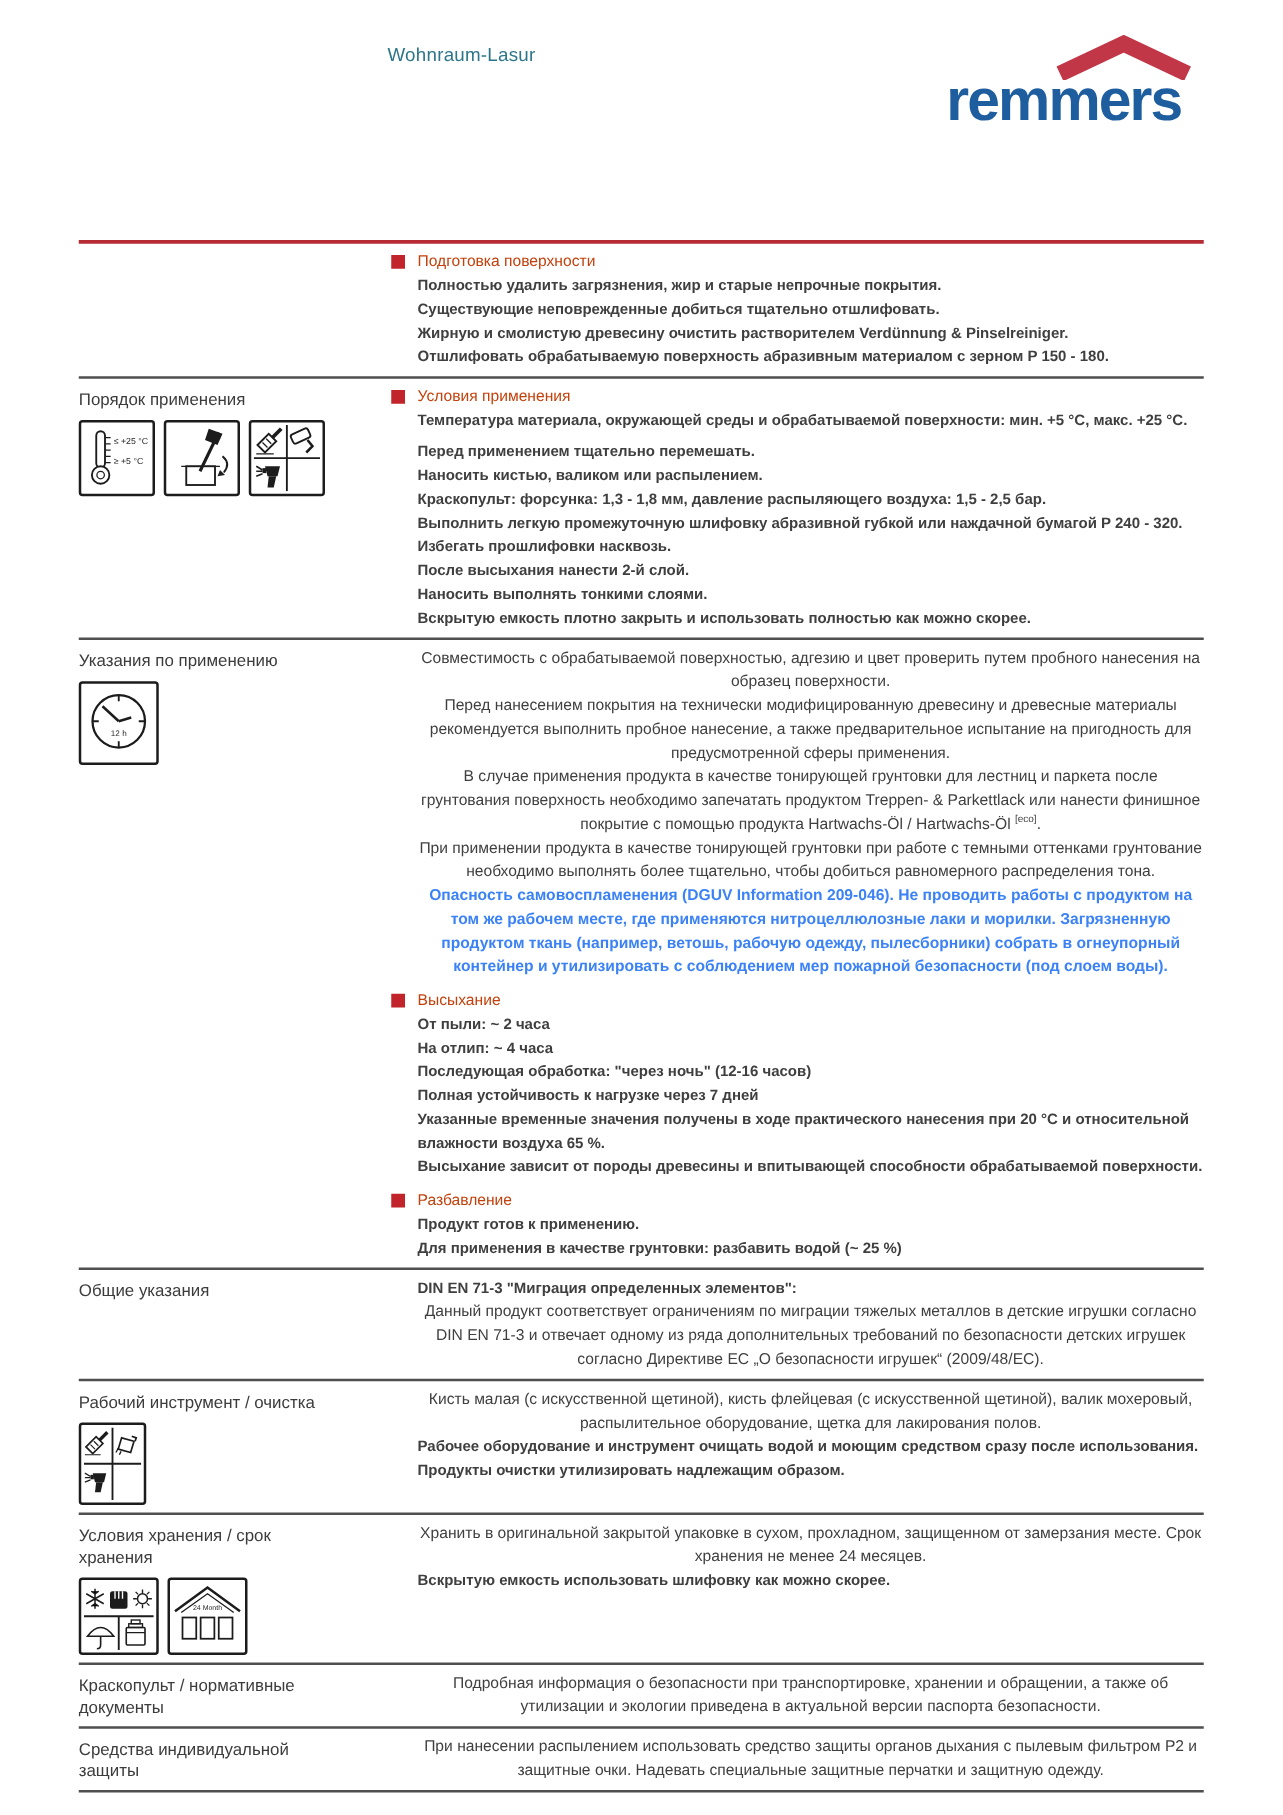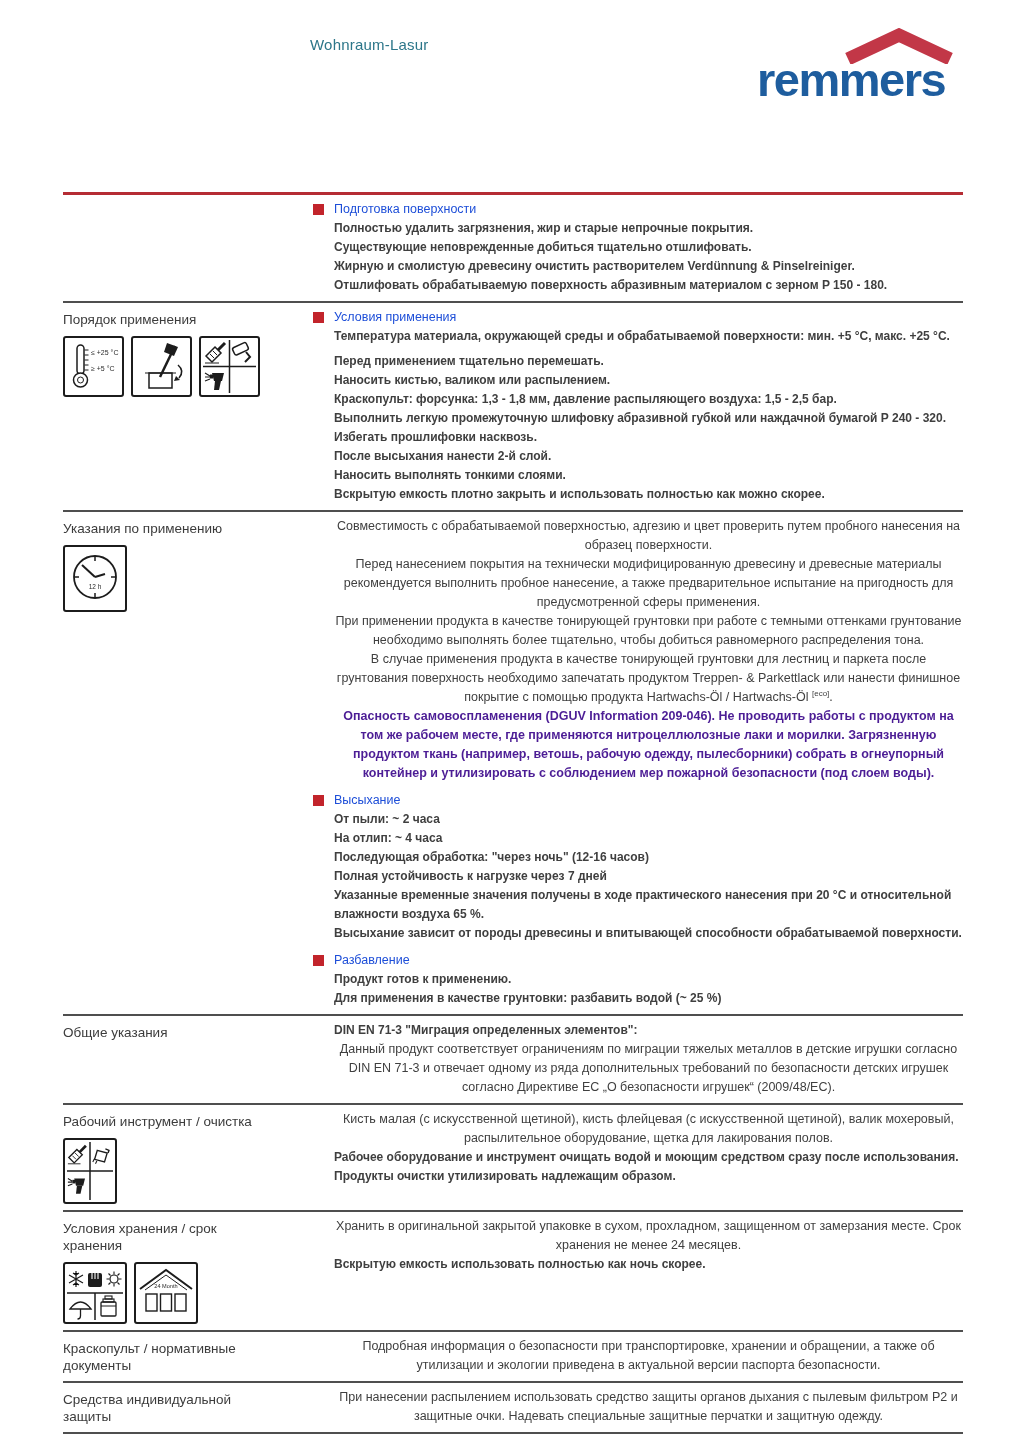--- a/index.html
+++ b/index.html
@@ -31,29 +31,29 @@
   .sec-first{border-top:3px solid #b52c34;}
   .sec-last{border-bottom:2px solid #4f4f4f;}
   .col-left{padding-top:3px;}
   .col-right{padding-left:21px;font-size:12.5px;line-height:19px;}
   .heading{
     font-size:13.5px;line-height:17px;color:#3c3c3c;
     max-width:215px;
   }
   .line{font-size:12px;line-height:19px;font-weight:bold;}
   .para{font-size:12.5px;line-height:19px;text-align:center;}
-  .bold{font-weight:bold;color:#4c1d95;}
+  .bold{font-weight:bold;color:#3b82f6;}
   .gap-top{margin-top:6px;}
   .sub-block{margin-top:8px;}
   .bullet-row{display:flex;margin-left:-21px;}
   .bullet{
     flex:0 0 11px;width:11px;height:11px;background:#c2242b;
     margin:4px 10px 0 0;
   }
-  .sub-title{font-size:12.5px;line-height:19px;color:#1d4ed8;}
+  .sub-title{font-size:12.5px;line-height:19px;color:#c2410c;}
   sup.eco{font-size:8px;vertical-align:super;line-height:0;}
   
   .icon-row{display:flex;gap:7px;margin-top:8px;}
   .ibox{
     border:2px solid #1c1c1c;border-radius:3px;background:#fff;
     display:flex;align-items:center;justify-content:center;
   }
   .ibox svg{display:block;}
   .ib-57{width:57px;height:57px;}
   .ib-60x63{width:60px;height:63px;}
@@ -181,22 +181,22 @@
               <path d="M28,28 L15,16" stroke="#1c1c1c" stroke-width="2"></path>
               <path d="M28,28 L38,25" stroke="#1c1c1c" stroke-width="2"></path>
               <text x="28" y="40" font-size="6.5" text-anchor="middle">12 h</text>
             </svg>
           </div>
         </div>
       </div>
       <div class="col-right">
         <div class="para">Совместимость с обрабатываемой поверхностью, адгезию и цвет проверить путем пробного нанесения на образец поверхности.</div>
         <div class="para">Перед нанесением покрытия на технически модифицированную древесину и древесные материалы рекомендуется выполнить пробное нанесение, а также предварительное испытание на пригодность для предусмотренной сферы применения.</div>
+        <div class="para"><span>В случае применения продукта в качестве тонирующей грунтовки для лестниц и паркета после грунтования поверхность необходимо запечатать продуктом Treppen- &amp; Parkettlack или нанести финишное покрытие с помощью продукта Hartwachs-Öl / Hartwachs-Öl </span><sup class="eco">[eco]</sup><span>.</span></div>
         <div class="para">При применении продукта в качестве тонирующей грунтовки при работе с темными оттенками грунтование необходимо выполнять более тщательно, чтобы добиться равномерного распределения тона.</div>
-        <div class="para"><span>В случае применения продукта в качестве тонирующей грунтовки для лестниц и паркета после грунтования поверхность необходимо запечатать продуктом Treppen- &amp; Parkettlack или нанести финишное покрытие с помощью продукта Hartwachs-Öl / Hartwachs-Öl </span><sup class="eco">[eco]</sup><span>.</span></div>
         <div class="para bold">Опасность самовоспламенения (DGUV Information 209-046). Не проводить работы с продуктом на том же рабочем месте, где применяются нитроцеллюлозные лаки и морилки. Загрязненную продуктом ткань (например, ветошь, рабочую одежду, пылесборники) собрать в огнеупорный контейнер и утилизировать с соблюдением мер пожарной безопасности (под слоем воды).</div>
 
         <div class="sub-block">
           <div class="bullet-row">
             <span class="bullet"></span>
             <span class="sub-title">Высыхание</span>
           </div>
           <div class="line">От пыли: ~ 2 часа</div>
           <div class="line">На отлип: ~ 4 часа</div>
           <div class="line">Последующая обработка: "через ночь" (12-16 часов)</div>
@@ -284,21 +284,21 @@
               <text x="28" y="22" font-size="5.6" text-anchor="middle">24 Month</text>
               <rect x="8" y="28" width="11" height="17" fill="none" stroke="#1c1c1c" stroke-width="1.4"></rect>
               <rect x="22.5" y="28" width="11" height="17" fill="none" stroke="#1c1c1c" stroke-width="1.4"></rect>
               <rect x="37" y="28" width="11" height="17" fill="none" stroke="#1c1c1c" stroke-width="1.4"></rect>
             </svg>
           </div>
         </div>
       </div>
       <div class="col-right">
         <div class="para">Хранить в оригинальной закрытой упаковке в сухом, прохладном, защищенном от замерзания месте. Срок хранения не менее 24 месяцев.</div>
-        <div class="line">Вскрытую емкость использовать полностью как ночь скорее.</div>
+        <div class="line">Вскрытую емкость использовать шлифовку как можно скорее.</div>
       </div>
     </section>
 
     <section class="sec">
       <div class="col-left">
         <div class="heading">Краскопульт / нормативные документы</div>
       </div>
       <div class="col-right">
         <div class="para">Подробная информация о безопасности при транспортировке, хранении и обращении, а также об утилизации и экологии приведена в актуальной версии паспорта безопасности.</div>
       </div>

